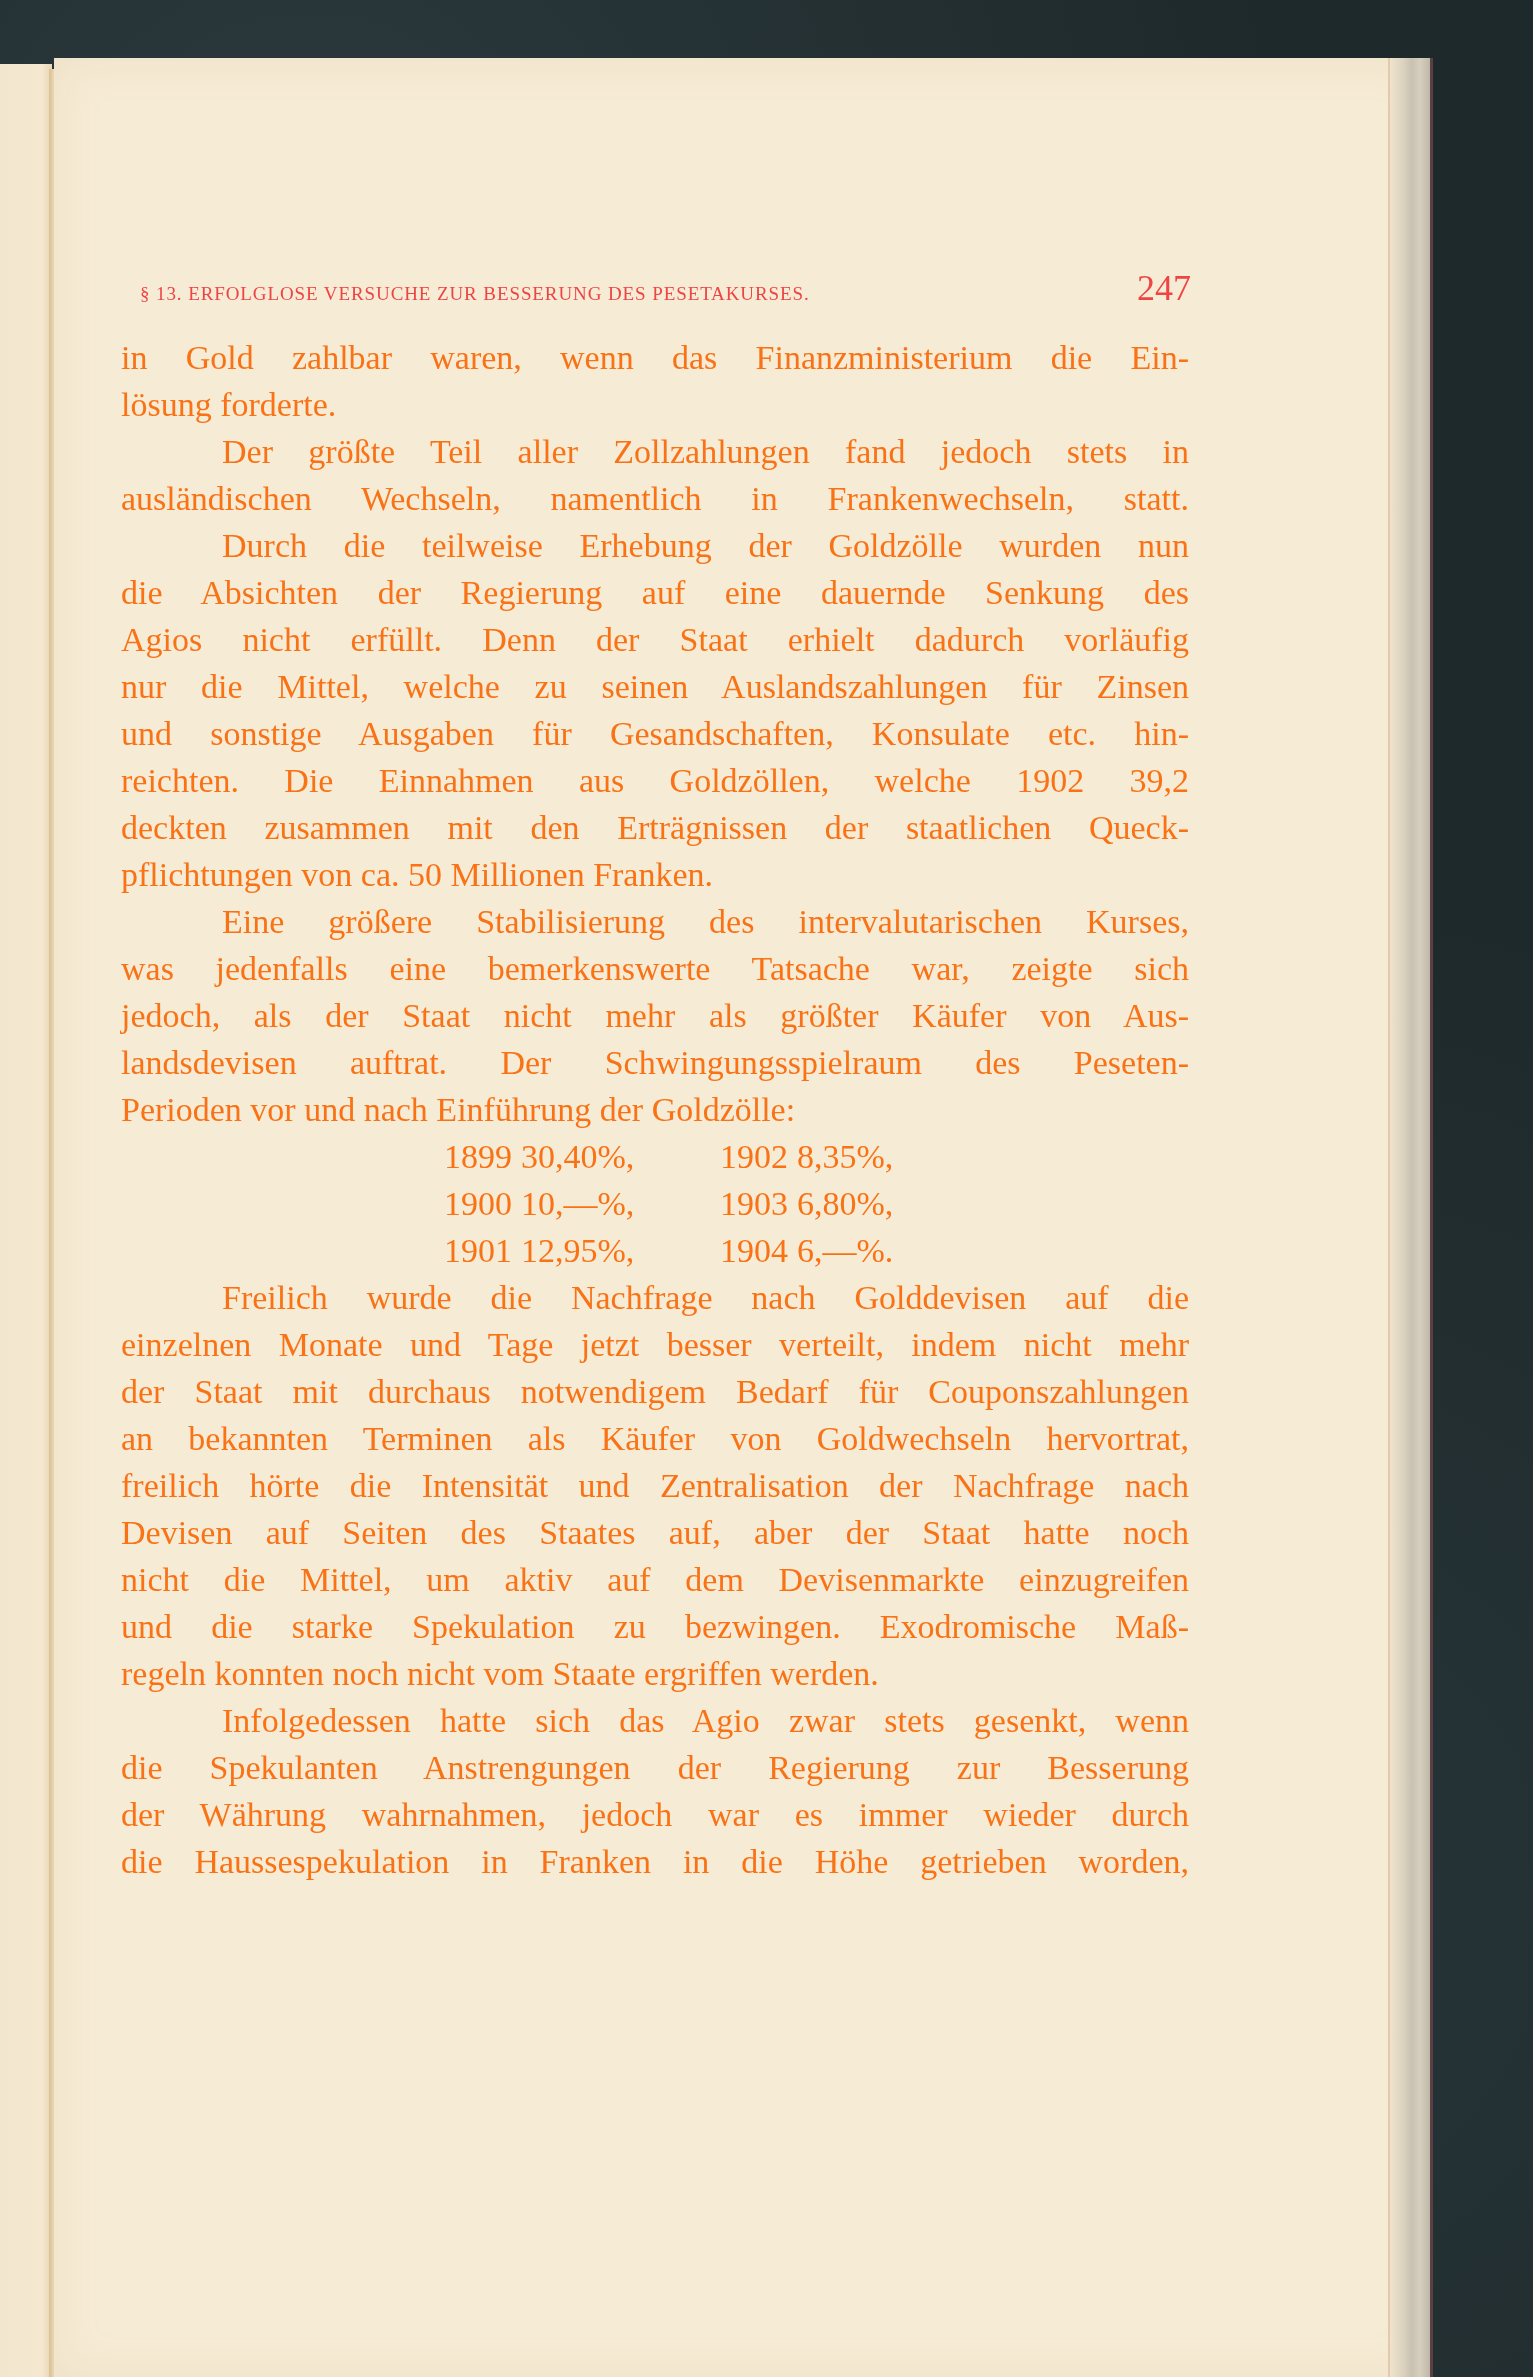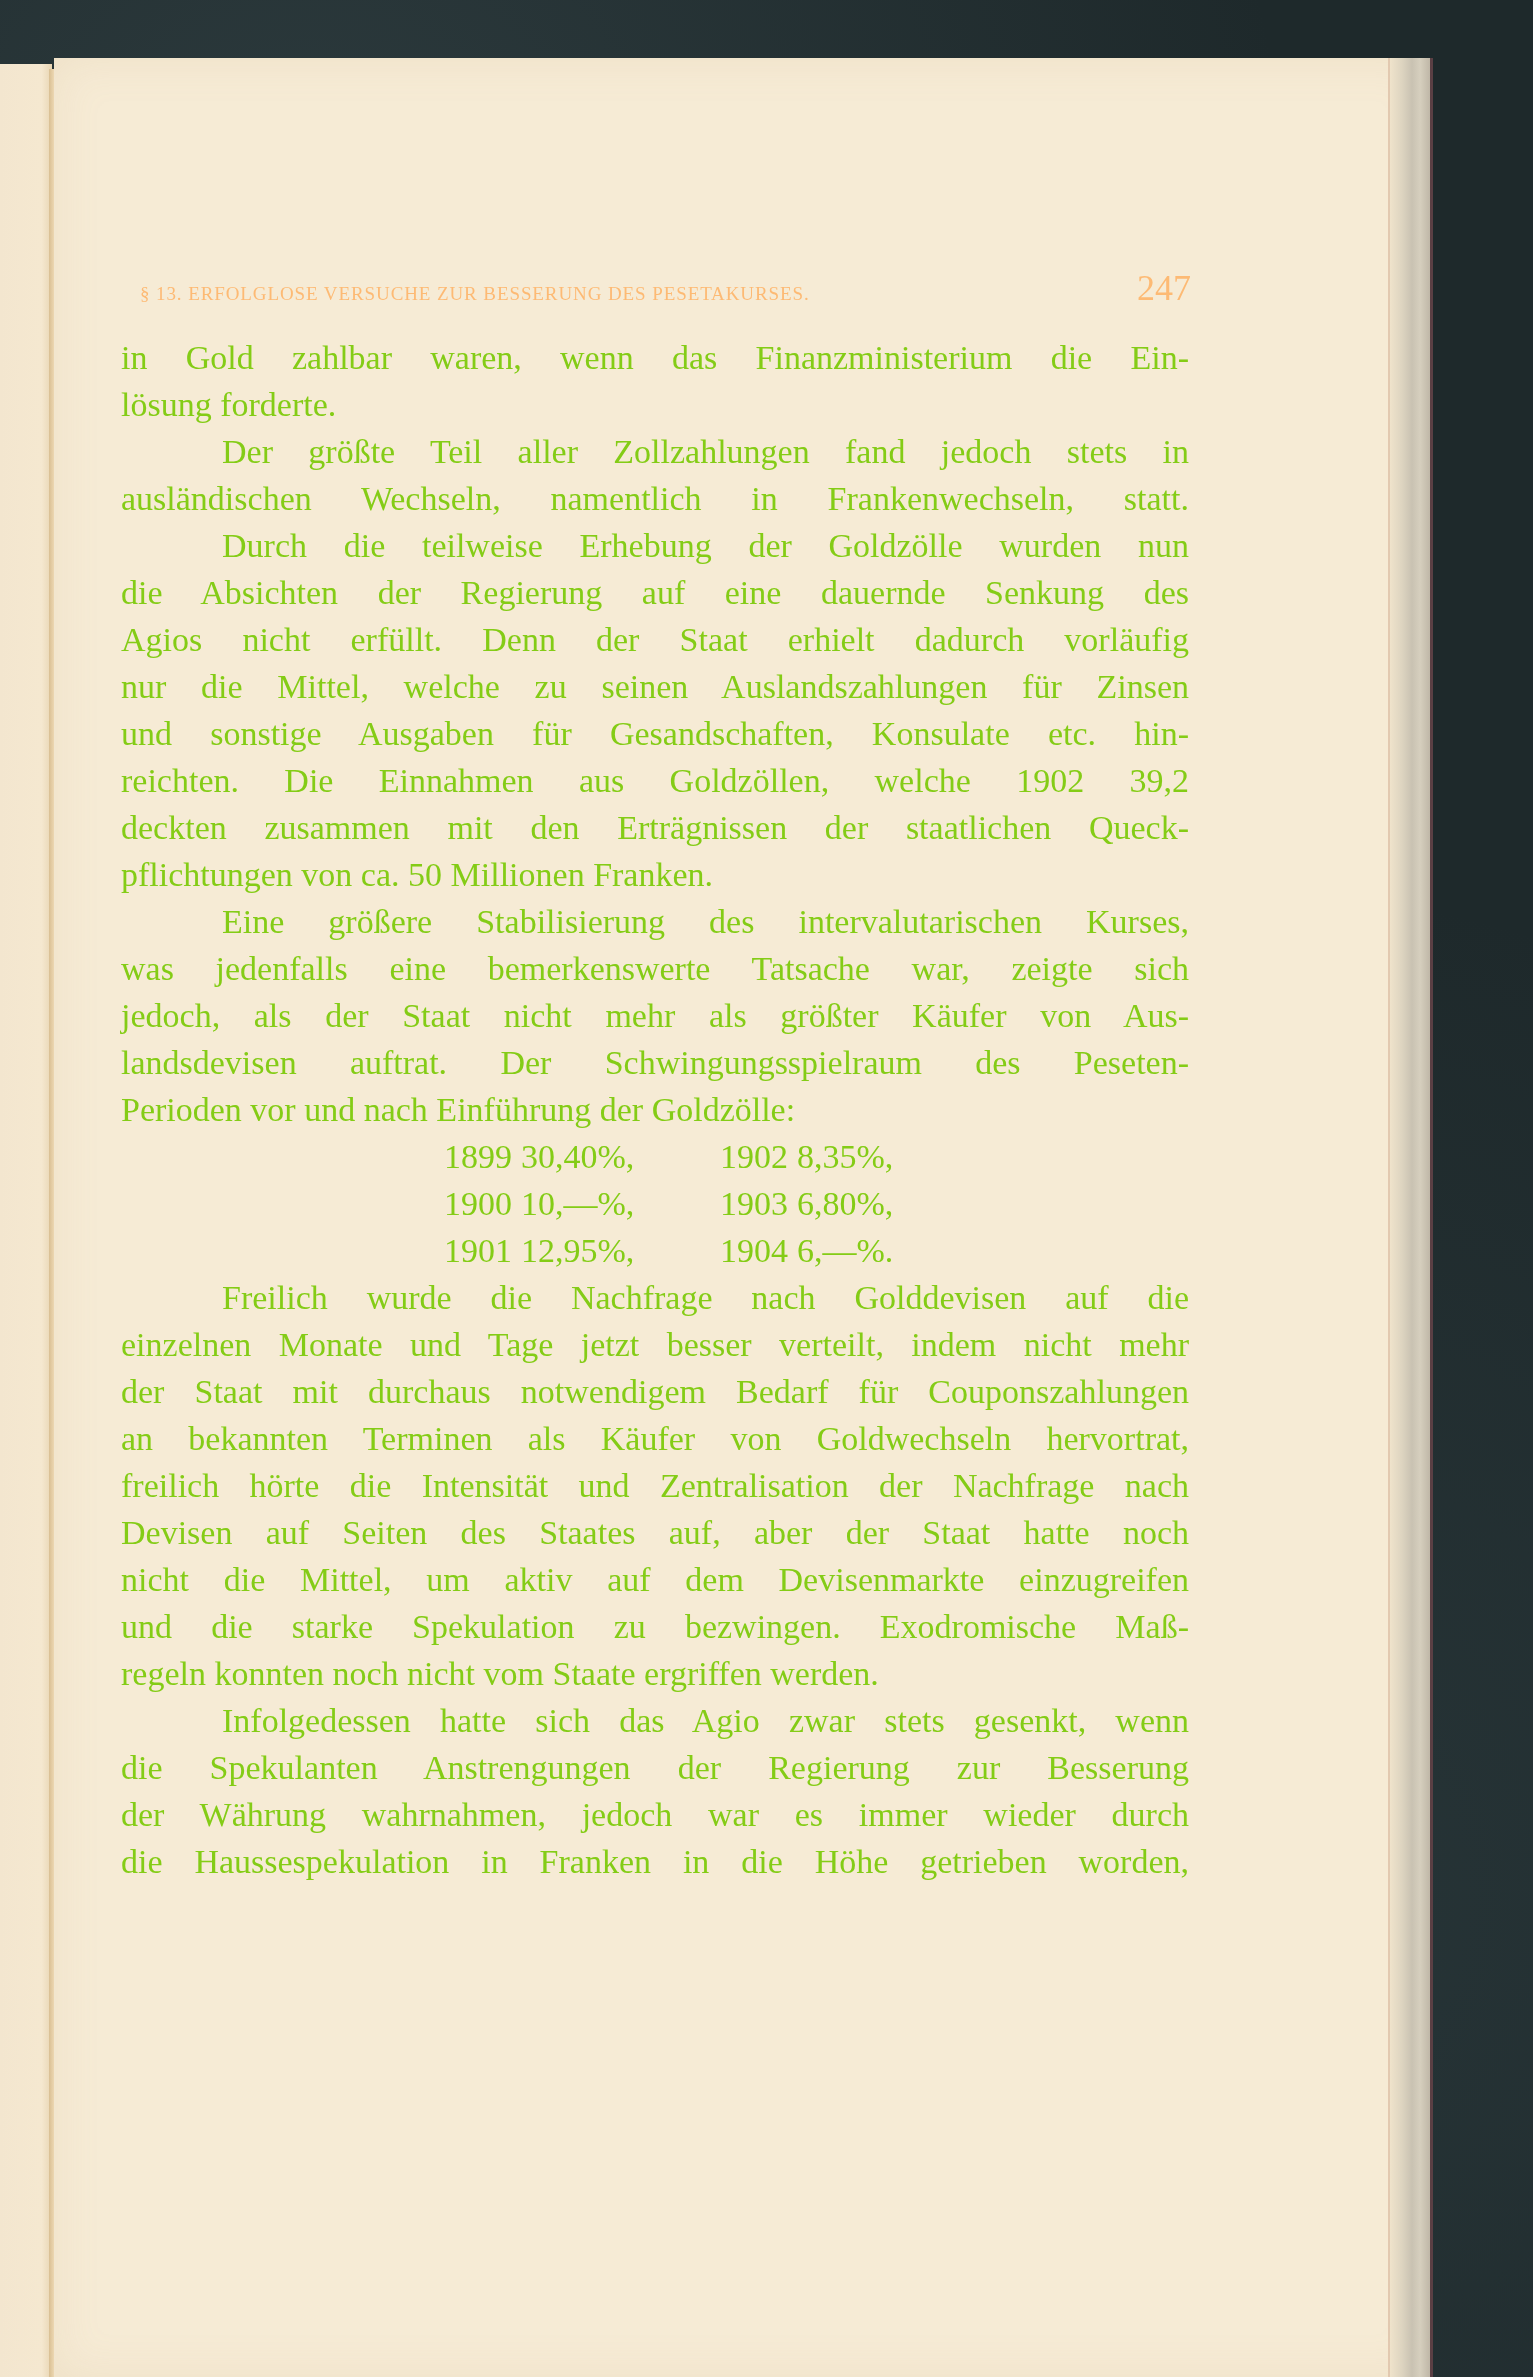--- a/index.html
+++ b/index.html
@@ -34,31 +34,31 @@
       background: linear-gradient(90deg, #efe3cb 0%, #ddd4c0 30%, #c9c2b2 55%, #d6cfbe 75%, #bfb7a7 100%);
       border-right: 3.1px solid #5a3f44;
     }
     .page-edge-line {
       position: absolute; left: 1388px; top: 58px; width: 1.5px; height: 2320px;
       background: #e2c9b0;
     }
     .running-head {
       position: absolute; left: 140px; top: 267px; width: 1051px;
       display: flex; justify-content: space-between; align-items: baseline;
-      color: #fdba74;
+      color: #ef4444;
     }
     .running-head .title {
       font-size: 19px; letter-spacing: 0.9px;
       font-family: "Liberation Serif", serif;
       text-transform: uppercase;
     }
     .running-head .pageno { font-size: 36px; }
     .text {
       position: absolute; left: 121px; top: 334px; width: 1068px;
-      color: #84cc16;
+      color: #f97316;
       font-size: 34px; line-height: 47px;
       text-align: justify;
       font-family: "Liberation Serif", serif;
     }
     .line { display: block; text-align: justify; text-align-last: justify; white-space: nowrap; }
     .line.last { text-align-last: left; }
     .line.indent { padding-left: 101px; }
     .table {
       margin: 0 0 0 291px; width: 552px;
       display: grid; grid-template-columns: 276px 276px;

